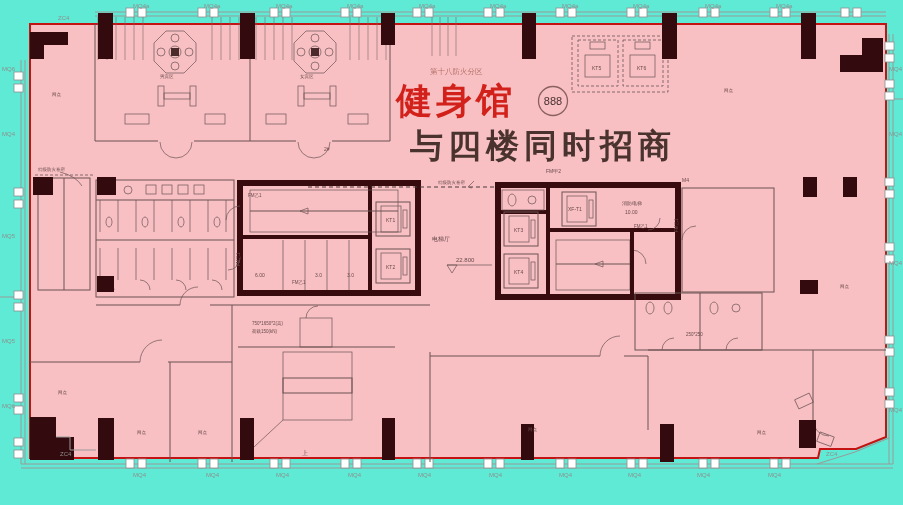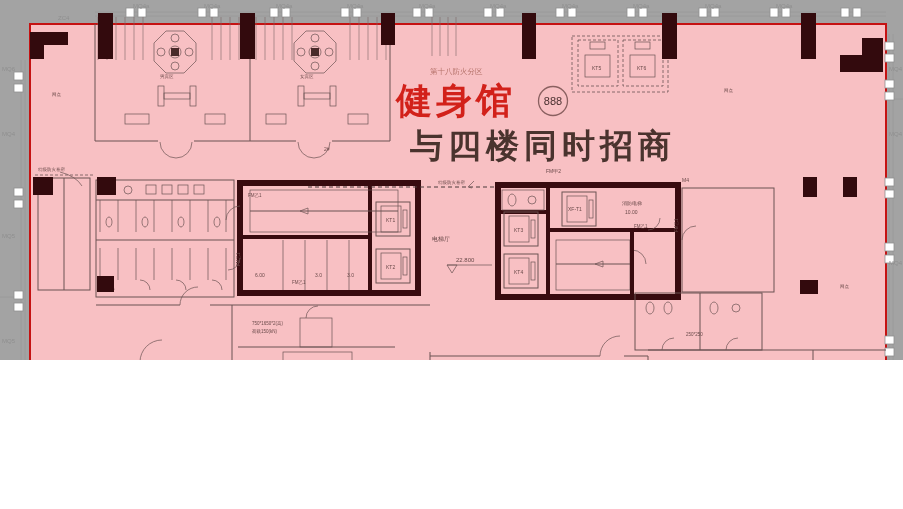--- a/index.html
+++ b/index.html
@@ -1,16 +1,16 @@
 <!DOCTYPE html>
 <html><head>
 <meta charset="utf-8">
 <style>
   html,body{margin:0;padding:0;background:#fff;}
-  #stage{position:relative;width:903px;height:360px;background:#a3a3a3;overflow:hidden;
+  #stage{position:relative;width:903px;height:505px;background:#5eead4;overflow:hidden;
          font-family:"Liberation Sans", sans-serif;}
   svg{position:absolute;left:0;top:0;}
   text{fill:#6a4a4a;font-family:"Liberation Sans", sans-serif;}
   .t4{font-size:4.5px;} .t5{font-size:5px;} .t6{font-size:6px;}
   .fac{fill:#8f8f8f;font-size:6px;}
   .lt{stroke:#9a9a9a;stroke-width:1;fill:none;}
   .ln{stroke:#6b5353;stroke-width:1;fill:none;}
   .fx{stroke:#6b5353;stroke-width:.7;fill:none;}
   .wall{stroke:#380b0f;stroke-width:6;fill:none;}
   .w4{stroke:#380b0f;stroke-width:4;fill:none;}

